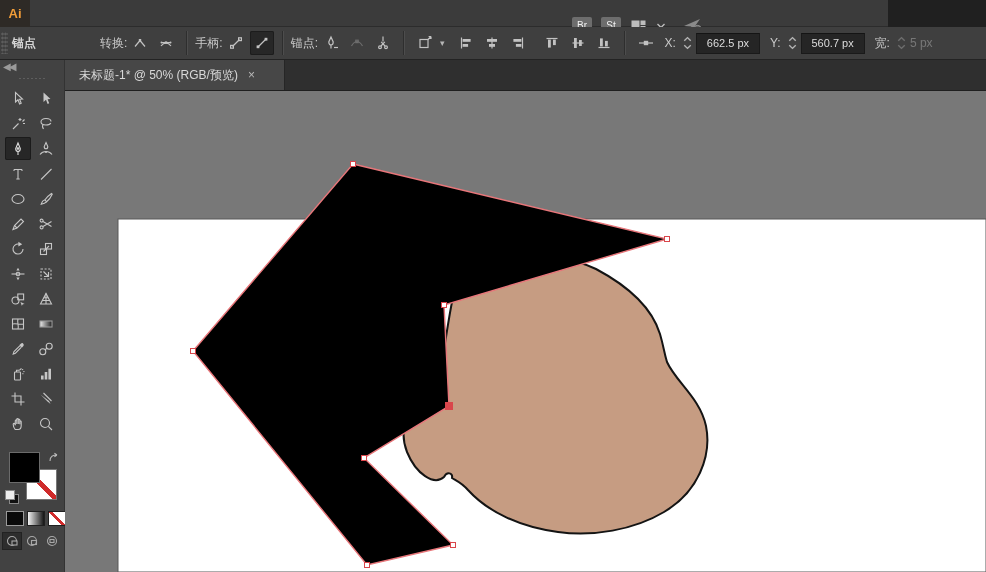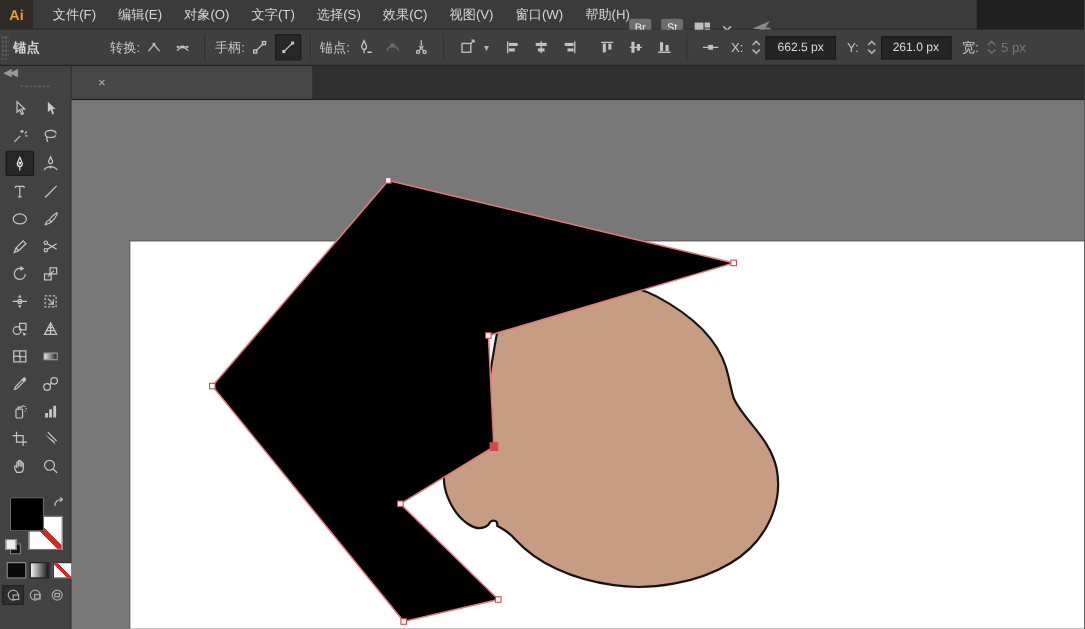--- a/index.html
+++ b/index.html
@@ -84,31 +84,20 @@
   #doc-tab-title{color:#d8d8d8;font-size:12px;white-space:nowrap;}
   #doc-tab-close{color:#b8b8b8;font-size:12px;margin-left:10px;line-height:1;}
   #canvas{flex:1;position:relative;background:#787878;overflow:hidden;}
   #canvas svg{position:absolute;left:0;top:0;}
 </style>
 </head>
 <body>
 
 <div id="menu-bar">
   <div id="app-logo">Ai</div>
-  <div id="menu-items">
-      <div class="menu-item">文件(F)</div>
-      <div class="menu-item">编辑(E)</div>
-      <div class="menu-item">对象(O)</div>
-      <div class="menu-item">文字(T)</div>
-      <div class="menu-item">选择(S)</div>
-      <div class="menu-item">效果(C)</div>
-      <div class="menu-item">视图(V)</div>
-      <div class="menu-item">窗口(W)</div>
-      <div class="menu-item">帮助(H)</div>
-    </div>
   <div id="menu-right">
     <div class="mini-app-badge">Br</div>
     <div class="mini-app-badge">St</div>
     <span class="tb-ico">
       <svg width="17" height="15" viewBox="0 0 16 15">
           <g fill="#bdbdbd">
             <rect x="1" y="2.5" width="8" height="10"></rect>
             <rect x="10" y="2.5" width="5" height="4.5"></rect>
             <rect x="10" y="8" width="5" height="4.5"></rect>
           </g>
@@ -259,21 +248,21 @@
       </svg>
   </span>
   <span class="cb-field">662.5 px</span>
 
   <span class="cb-label" style="margin-left:10px">Y:</span>
   <span class="stepper">
     <svg width="11" height="14" viewBox="0 0 10 13">
         <path d="M2 4.5 L5 1.5 L8 4.5 M2 8.5 L5 11.5 L8 8.5"></path>
       </svg>
   </span>
-  <span class="cb-field">261.0 px</span>
+  <span class="cb-field">560.7 px</span>
 
   <span class="cb-label" style="margin-left:10px">宽:</span>
   <span class="stepper dim">
     <svg width="11" height="14" viewBox="0 0 10 13">
         <path d="M2 4.5 L5 1.5 L8 4.5 M2 8.5 L5 11.5 L8 8.5"></path>
       </svg>
   </span>
   <span class="cb-label dim">5 px</span>
 </div>
 
@@ -496,20 +485,21 @@
               <rect x="5" y="5.5" width="4" height="3"></rect>
             </svg>
         </div>
       </div>
     </div>
   </div>
 
   <div id="doc-area">
     <div id="tab-bar">
       <div id="doc-tab">
+        <span id="doc-tab-title">未标题-1* @ 50% (RGB/预览)</span>
         <span id="doc-tab-close">×</span>
       </div>
     </div>
     <div id="canvas">
       <svg id="art-svg" width="921" height="481" viewBox="0 0 921 481">
         <g transform="translate(-65,-91)">
           <rect id="artboard" fill="#ffffff" stroke="#585858" stroke-width="1" x="118" y="219" width="868" height="353"></rect>
           <path id="face-shape" stroke-width="2" d="M452 302C486 256 552 247 596 269C628 286 652 308 660 334C664 348 664 352 667 362C676 382 700 398 706 426C712 456 698 492 664 512C634 530 592 537 558 532C520 527 488 512 468 490C462 483 457 481 452 478C453 473 447 471 444 477C434 486 416 474 407 452C400 434 404 416 417 407C428 400 438 390 441 370C444 350 448 322 452 302Z" fill="#c69c82" stroke="#141414"></path>
           <polygon id="hair-shape" points="353,164 667,239 444,305 449,406 364,458 453,545 367,565 193,351" fill="#000000"></polygon>
           <polygon id="path-overlay" fill="none" stroke-width="1.4" points="353,164 667,239 444,305 449,406 364,458 453,545 367,565 193,351" stroke="#e8767a"></polygon>

